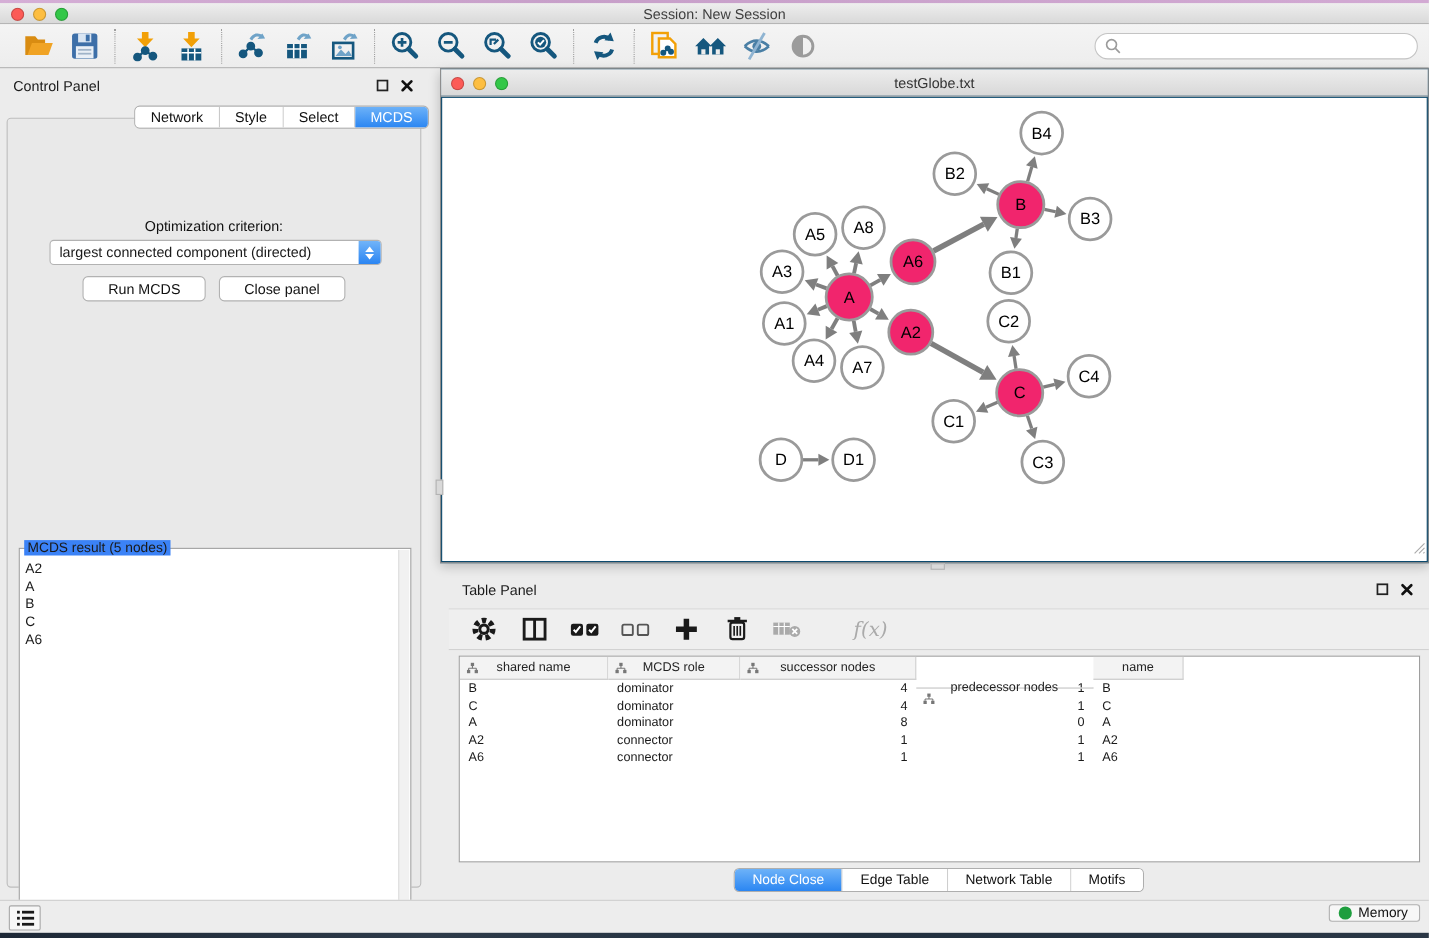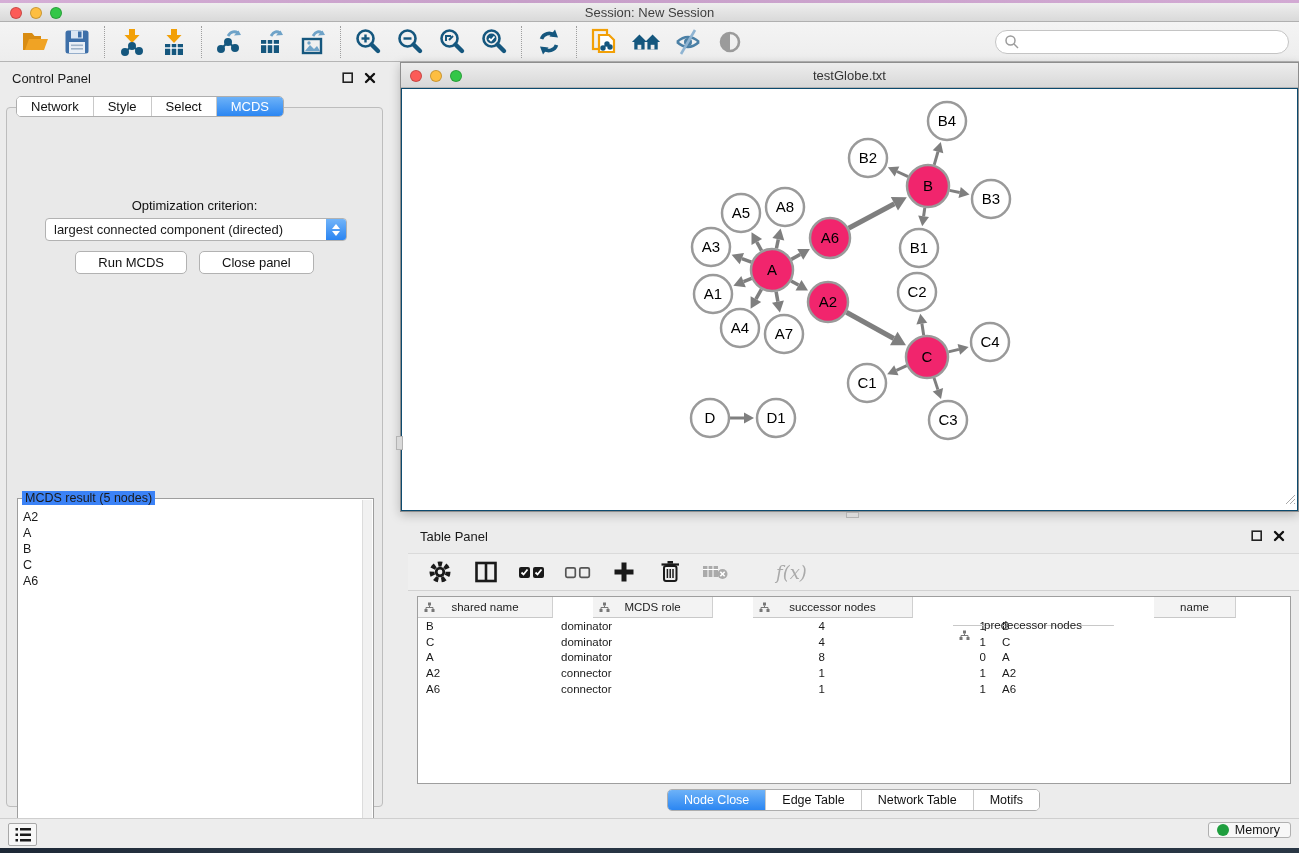--- a/index.html
+++ b/index.html
@@ -28,21 +28,21 @@
   .searchbox { position:absolute; right:10px; top:8px; width:294px; height:24px; background:#fff;
     border:1px solid #c4c4c4; border-radius:12px; display:flex; align-items:center; padding-left:8px; }
 
   
   .cpanel { position:absolute; left:0; top:62px; width:390px; height:750px; }
   .panel-head { height:32px; display:flex; align-items:center; padding:0 12px; font-size:13px; }
   .panel-head .spacer { flex:1; }
   .mini-ic { width:16px; height:14px; display:flex; align-items:center; justify-content:center; margin-left:6px; }
   .cp-body { position:absolute; left:6px; top:45px; width:377px; height:700px;
     background:#e9e9e9; border:1px solid #bdbdbd; border-radius:4px; }
-  .segbar { position:absolute; top:34px; left:16px; width:100%; display:flex; justify-content:flex-start; z-index:3; }
+  .segbar { position:absolute; top:34px; left:0; width:100%; display:flex; justify-content:flex-end; z-index:3; }
   .segctl { display:inline-flex; border:1px solid #aeaeae; border-radius:5px; overflow:hidden; background:#fff; height:21px; }
   .seg { padding:0 14px; font-size:13px; line-height:20px; color:#111; border-right:1px solid #c9c9c9; background:#fff; }
   .seg:last-child { border-right:none; }
   .seg.sel { background:linear-gradient(#6db2f8,#2b86f2); color:#fff; }
   .opt-label { position:absolute; top:90px; width:100%; text-align:center; font-size:13px; color:#111; }
   .combo { position:absolute; left:38px; top:110px; width:302px; height:23px; background:#fff;
     border:1px solid #b2b2b2; border-radius:4px; display:flex; align-items:center; }
   .combo-text { flex:1; font-size:13px; padding-left:8px; white-space:nowrap; overflow:hidden; }
   .combo-btn { width:20px; height:21px; border-radius:0 3px 3px 0; background:linear-gradient(#71b4f9,#2b85f2);
     display:flex; flex-direction:column; align-items:center; justify-content:center; gap:2px; }
@@ -69,21 +69,21 @@
   .split-grip-v { position:absolute; left:396px; top:436px; width:7px; height:14px; background:#d9d9d9; border:1px solid #b3b3b3; }
   .split-grip-h { position:absolute; left:846px; top:512px; width:13px; height:6px; background:#d9d9d9; border:1px solid #b3b3b3; }
 
   
   .tpanel { position:absolute; left:408px; top:520px; width:891px; height:296px; }
   .t-toolbar { position:absolute; left:0; top:33px; width:100%; height:38px; background:#efefef;
     border-top:1px solid #dadada; border-bottom:1px solid #d2d2d2; display:flex; align-items:center; gap:18px; padding-left:18px; }
   .t-toolbar .tbicon { width:28px; height:28px; }
   .fx { font-family:"DejaVu Serif", serif; font-style:italic; font-size:18px; color:#aaa;margin-left:28px; }
   .dtable { position:absolute; left:9px; top:76px; width:874px; height:188px; background:#fff; border:1px solid #9e9e9e; overflow:hidden; }
-  .thead { display:flex; height:21px;gap:40px; }
+  .thead { display:flex; height:21px; }
   .th { background:#f3f3f3; border-right:1px solid #d0d0d0; border-bottom:1px solid #c8c8c8;
     font-size:11.5px; color:#222; display:flex; align-items:center; justify-content:center; position:relative; }
   .th .sorticon { position:absolute; left:6px; top:5px; }
   .trow { display:flex; height:15.8px; align-items:center; font-size:11.5px; }
   .td { padding:0 8px; white-space:nowrap; overflow:hidden; }
   .td.right { text-align:right; }
   .bottom-tabs { position:absolute; left:0; top:269px; width:100%; display:flex; justify-content:center; }
   .bottom-tabs .segctl { height:22px; }
   .bottom-tabs .seg { line-height:21px; font-size:12.5px; padding:0 16px; }
 

